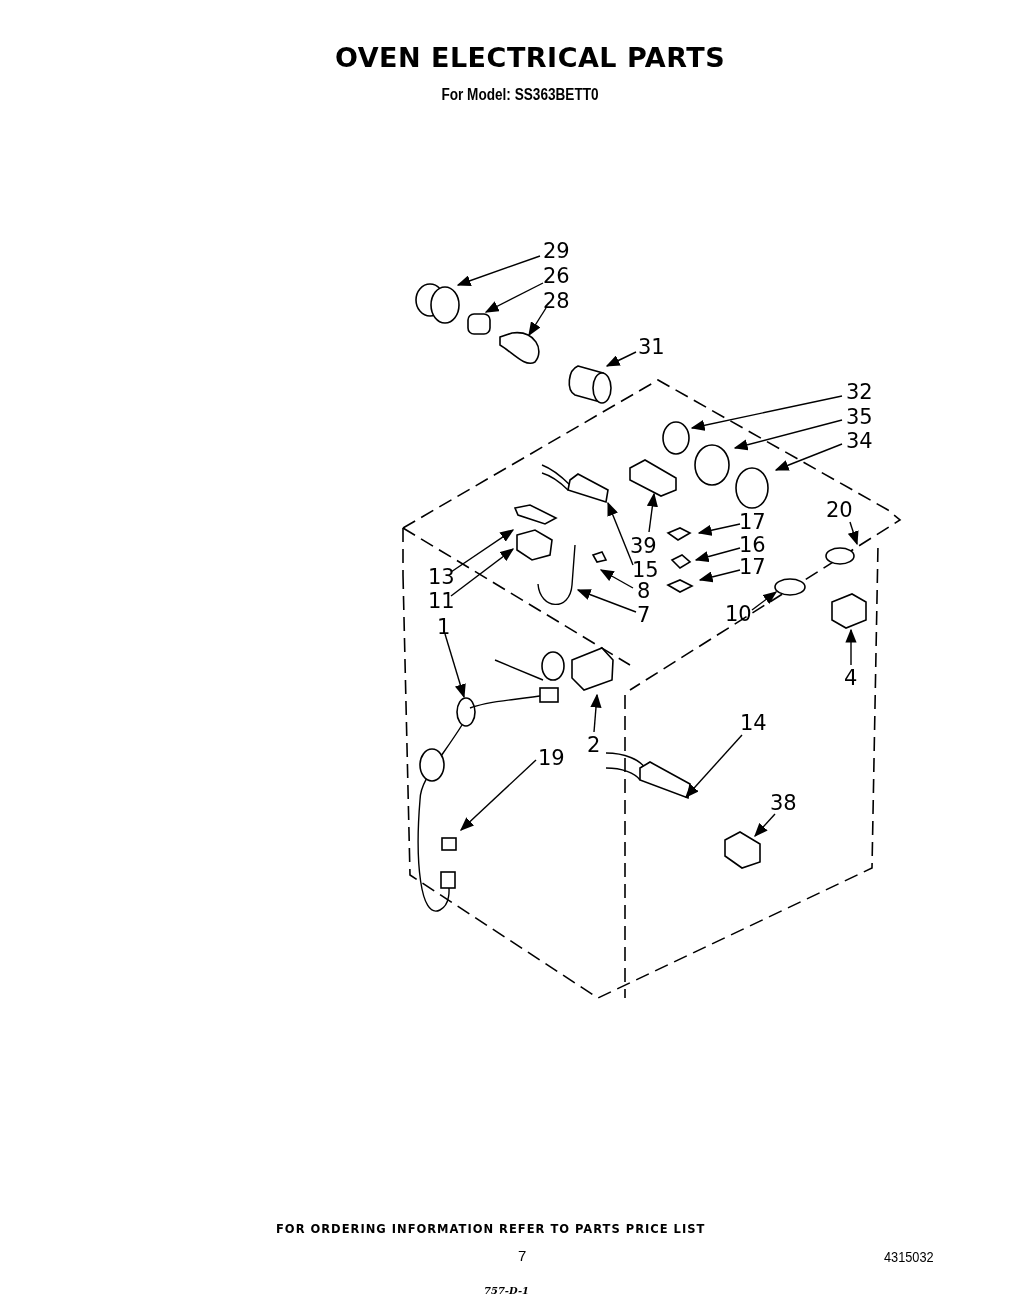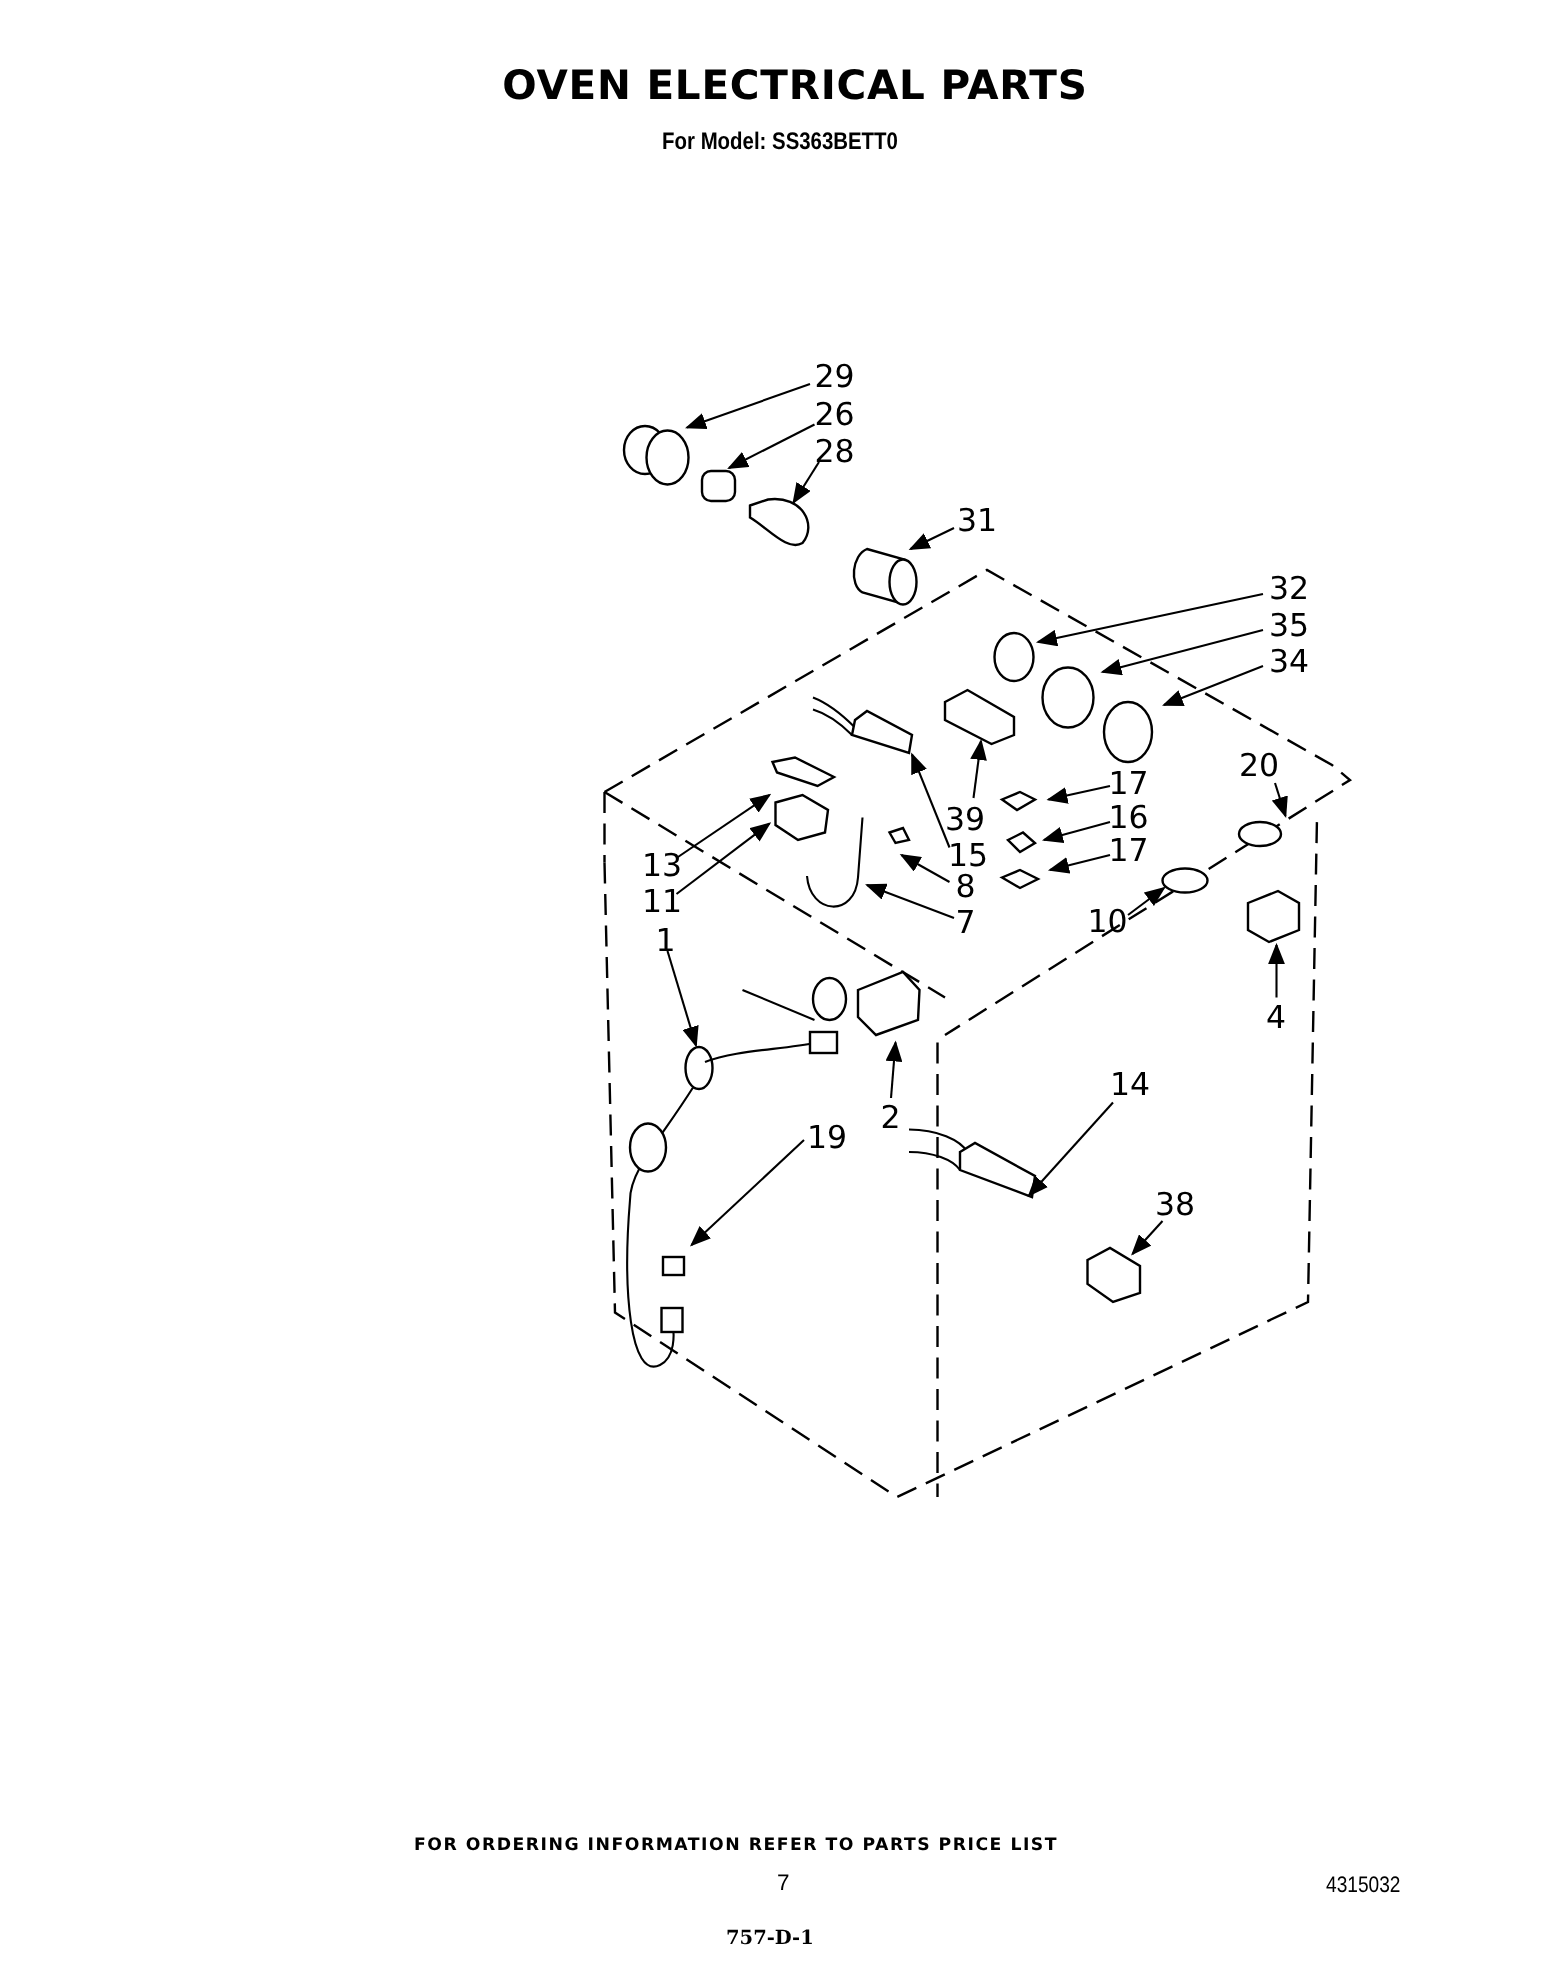--- a/index.html
+++ b/index.html
@@ -7,21 +7,21 @@
          font-family: "Liberation Sans", sans-serif; color: #000; }
   .title { position: absolute; left: 0; width: 1060px; top: 42px; text-align: center;
            font-family: "DejaVu Sans", sans-serif; font-weight: bold; font-size: 27px; letter-spacing: 0.5px; }
   .subtitle { position: absolute; left: 0; width: 1040px; top: 86px; text-align: center;
               font-family: "Liberation Sans", sans-serif; font-weight: bold; font-size: 16px; transform: scaleX(0.85); }
   .footer-note { position: absolute; left: 276px; top: 1222px; font-family: "DejaVu Sans", sans-serif;
                  font-weight: bold; font-size: 11.5px; letter-spacing: 1px; text-align: center; }
   .page-num { position: absolute; left: 518px; top: 1247px; font-size: 15px; }
   .doc-num { position: absolute; left: 884px; top: 1248px; font-size: 15px; transform: scaleX(0.85); transform-origin: left; }
   .handwritten { position: absolute; left: 484px; top: 1285px; font-family: "DejaVu Serif", serif;
-                 font-weight: bold; font-size: 13px; }
+                 font-style: italic; font-weight: bold; font-size: 10px; }
   svg.diagram { position: absolute; left: 0; top: 0; }
   .callout { font-family: "DejaVu Sans", sans-serif; font-size: 21px; fill: #000; }
   .dash { stroke: #000; stroke-width: 1.6; fill: none; stroke-dasharray: 14 7; }
   .ln { stroke: #000; stroke-width: 1.4; fill: none; }
   .part { stroke: #000; stroke-width: 1.6; fill: #fff; }
 </style>
 </head>
 <body>
 
 <div class="title">OVEN ELECTRICAL PARTS</div>

